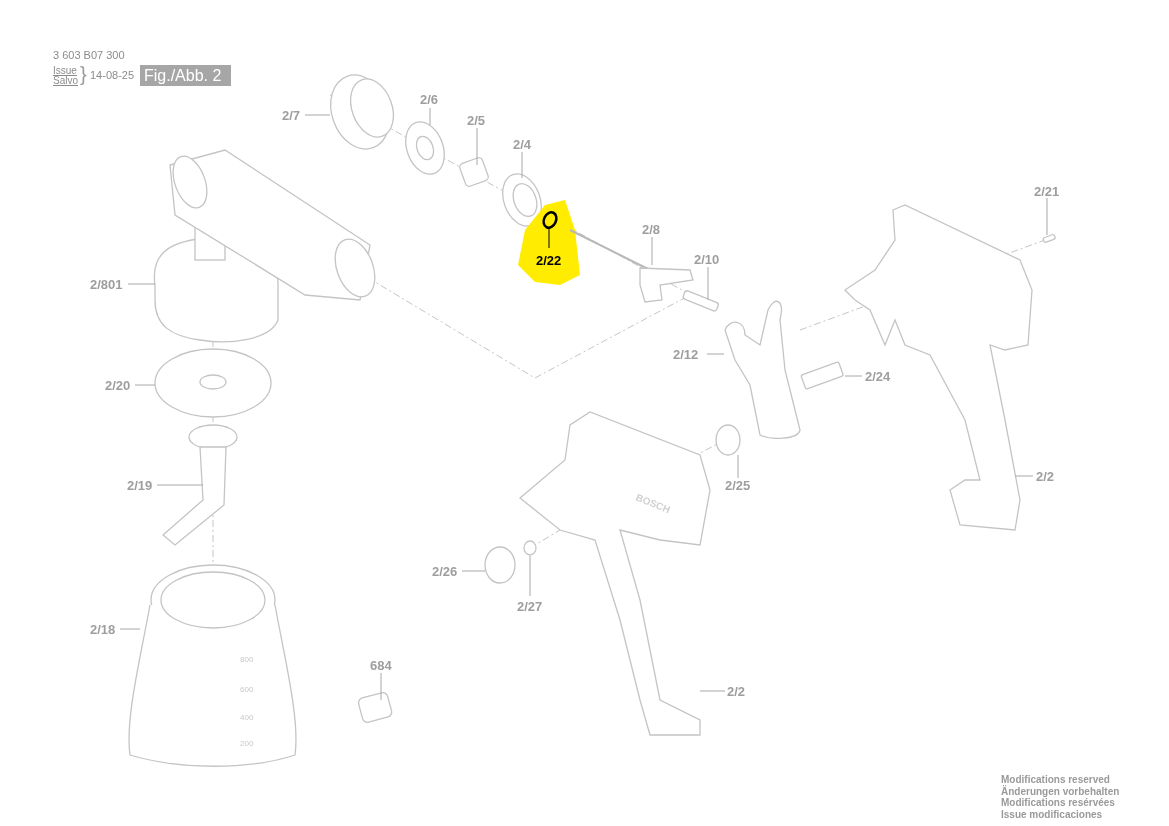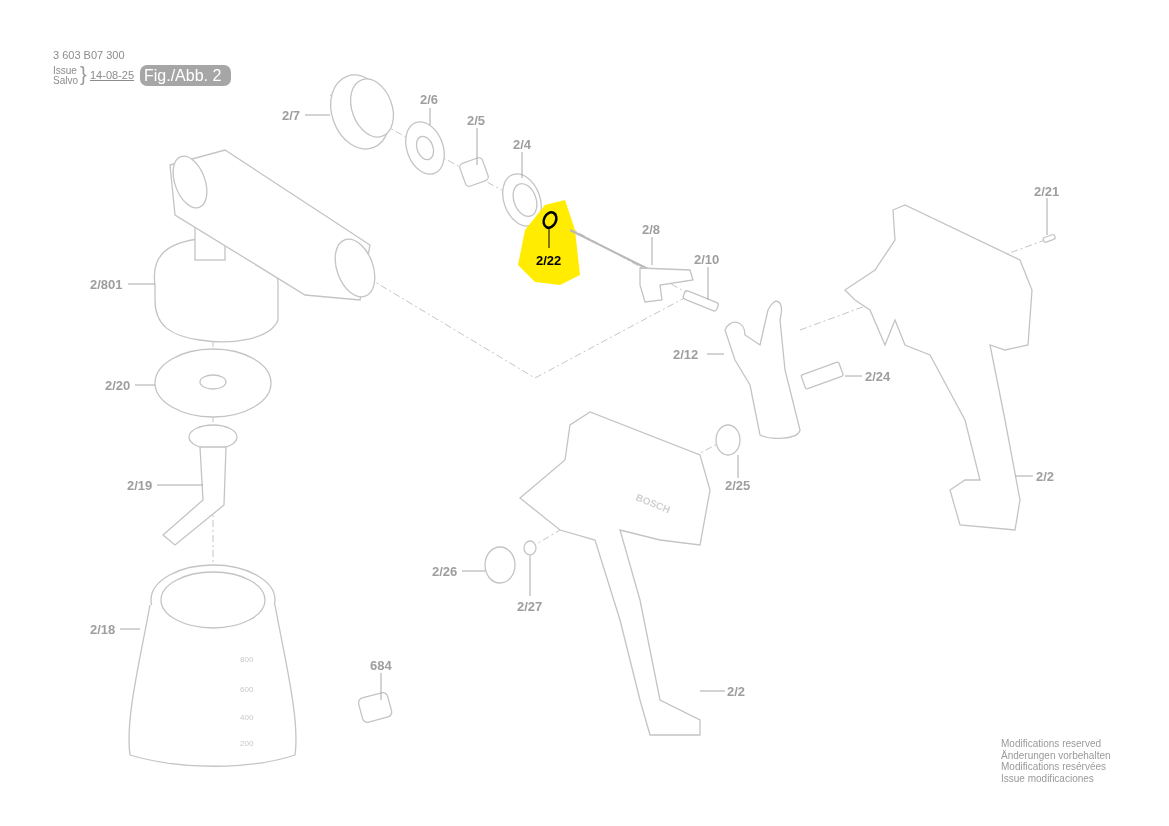--- a/index.html
+++ b/index.html
@@ -1,24 +1,24 @@
 <!DOCTYPE html>
 <html><head>
 <meta charset="utf-8">
 <style>
   html, body { margin:0; padding:0; background:#ffffff; }
   body { width:1169px; height:826px; position:relative; overflow:hidden;
          font-family:"Liberation Sans", sans-serif; }
   .hdr-code { position:absolute; left:53px; top:49px; font-size:11px; color:#8c8c8c; }
-  .hdr-issue { position:absolute; left:53px; top:66px; font-size:10px; line-height:10px; color:#8c8c8c; }
+  .hdr-issue { position:absolute; left:53px; top:66px; font-size:10px; line-height:10px; color:#8c8c8c;text-decoration:underline; }
   .hdr-brace { position:absolute; left:80px; top:64px; font-size:20px; color:#9a9a9a; line-height:20px;}
-  .hdr-date { position:absolute; left:90px; top:69px; font-size:11px; color:#8c8c8c;text-decoration:underline; }
+  .hdr-date { position:absolute; left:90px; top:69px; font-size:11px; color:#8c8c8c; }
   .hdr-fig { position:absolute; left:140px; top:65px; width:91px; height:21px; background:#a6a6a6; color:#ffffff;
-             font-size:16px; line-height:21px; padding-left:4px; box-sizing:border-box;border-radius:7px; }
-  .note { position:absolute; left:1001px; top:738px; font-size:10px; line-height:11.5px; color:#9a9a9a; }
+             font-size:16px; line-height:21px; padding-left:4px; box-sizing:border-box; }
+  .note { position:absolute; left:1001px; top:774px; font-size:10px; line-height:11.5px; color:#9a9a9a;font-weight:bold; }
   svg { position:absolute; left:0; top:0; }
   .lbl { font-family:"Liberation Sans", sans-serif; font-size:13px; font-weight:bold; fill:#9e9e9e; }
   .lbl-hi { font-family:"Liberation Sans", sans-serif; font-size:13px; font-weight:bold; fill:#000; }
   .part { fill:#fff; stroke:#c4c4c4; stroke-width:1.3; }
   .leader { stroke:#a8a8a8; stroke-width:1; fill:none; }
   .axis { stroke:#bdbdbd; stroke-width:0.9; stroke-dasharray:7 3 2 3; fill:none; }
 </style>
 </head>
 <body>
 

